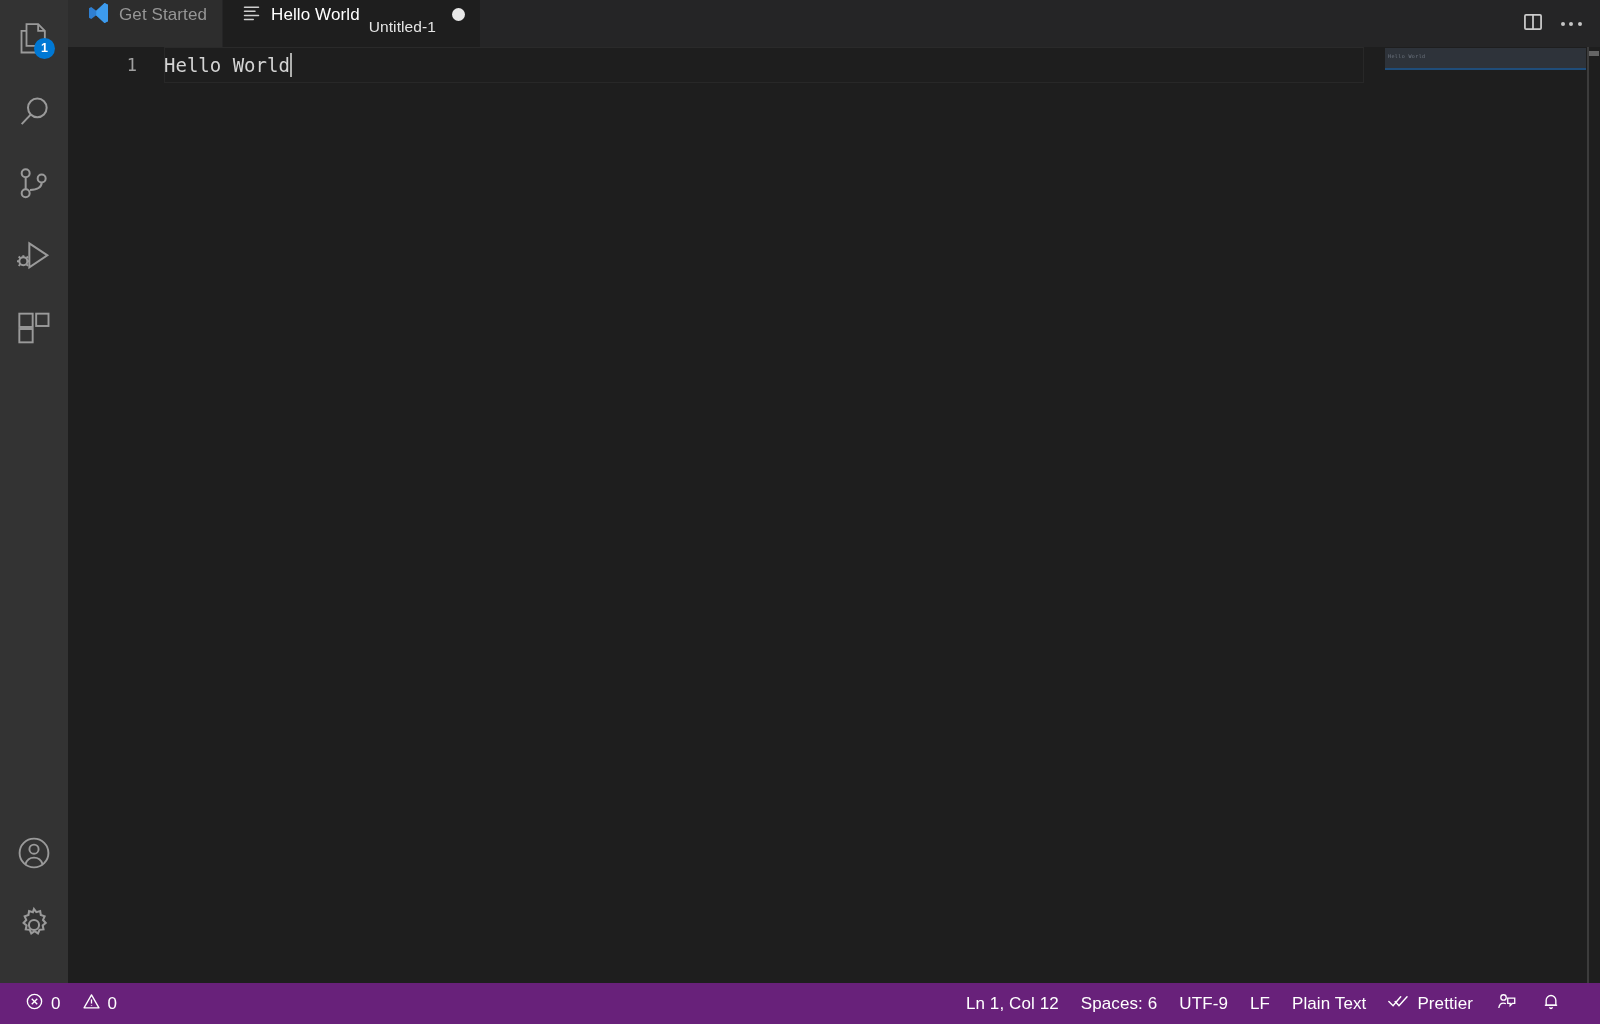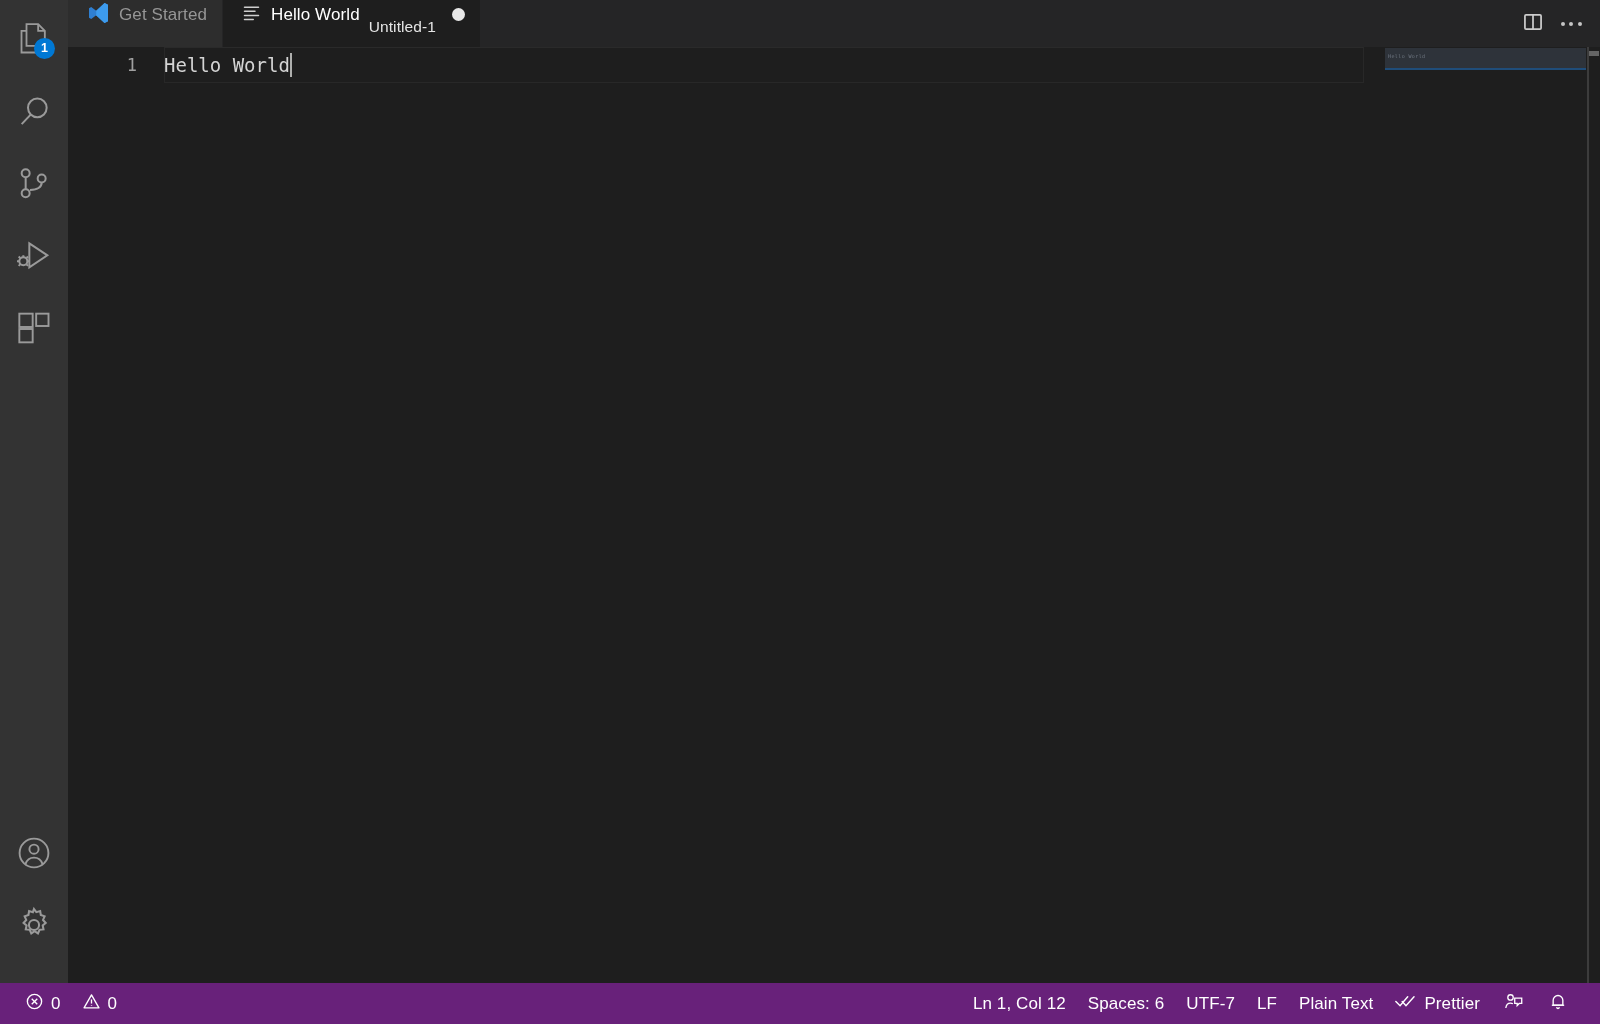--- a/index.html
+++ b/index.html
@@ -136,21 +136,21 @@
   }
 
   
   .statusbar {
     position:absolute; left:0; bottom:0; width:1600px; height:41px;
     background:#68217a;
     display:flex; align-items:center;
     font-size:17px; color:#ffffff;
   }
   .sb-left { display:flex; align-items:center; padding-left:14px; gap:2px; }
-  .sb-right { display:flex; align-items:flex-end; margin-left:auto; padding-right:20px; }
+  .sb-right { display:flex; align-items:flex-end; margin-left:auto; padding-right:27px; }
   .sb-item {
     display:flex; align-items:center; gap:7px;
     padding:0 11px; height:41px; cursor:pointer;
     white-space:nowrap; letter-spacing:0.1px;
   }
   .sb-item.icononly { padding:0 12px; }
   .sb-sep { width:7px; }
 </style>
 </head>
 <body>
@@ -328,21 +328,21 @@
     </div>
 
     <div class="sb-right">
       <div class="sb-item" title="Go to Line/Column">
         <span>Ln 1, Col 12</span>
       </div>
       <div class="sb-item" title="Select Indentation">
         <span>Spaces: 6</span>
       </div>
       <div class="sb-item" title="Select Encoding">
-        <span>UTF-7</span>
+        <span>UTF-9</span>
       </div>
       <div class="sb-item" title="Select End of Line Sequence">
         <span>LF</span>
       </div>
       <div class="sb-item" title="Select Language Mode">
         <span>Plain Text</span>
       </div>
       <div class="sb-item" title="Prettier">
         <span>
           <svg width="22" height="18" viewBox="0 0 26 18" fill="none" stroke="#ffffff" stroke-width="1.7" stroke-linecap="round">

